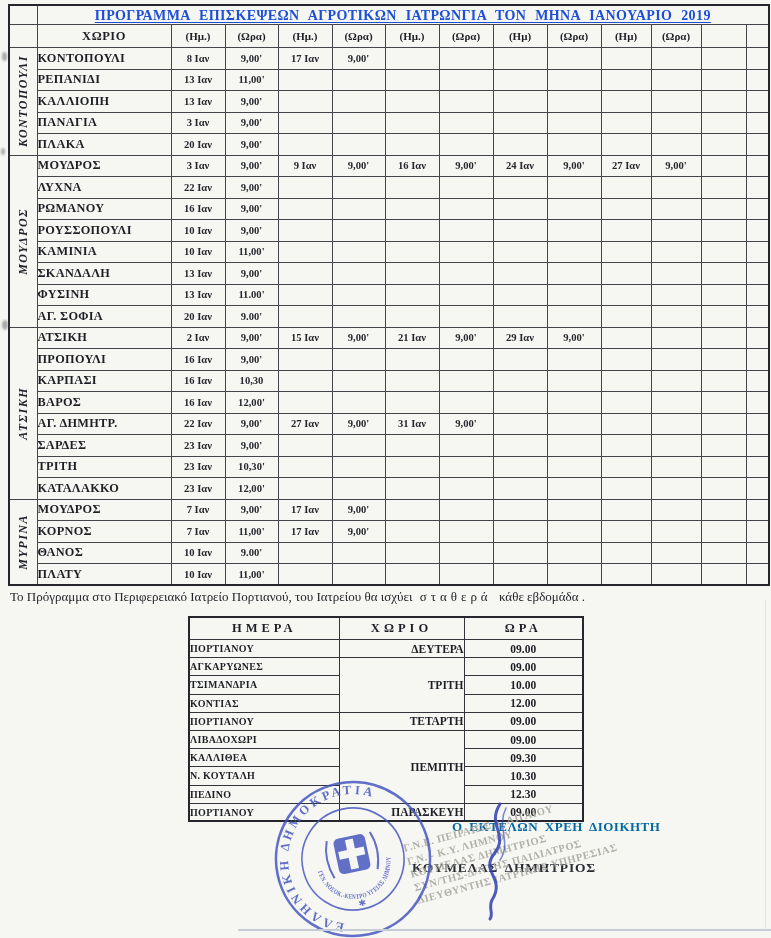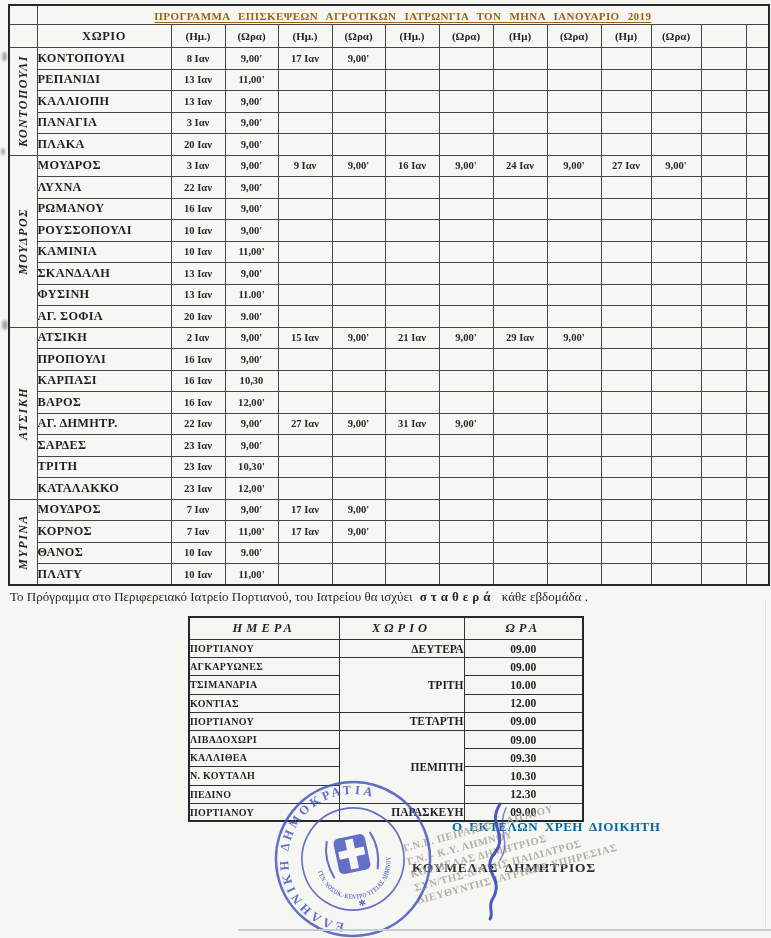--- a/index.html
+++ b/index.html
@@ -8,41 +8,41 @@
     background:#f6f6f3; color:#1e2026;
     font-family:"Liberation Serif","DejaVu Serif",serif;
   }
   
   table{border-collapse:collapse; table-layout:fixed;}
   .main-table{position:absolute; left:8px; top:4px; width:760px; border:2px solid #26272c;}
   .main-table td{border:1px solid #45464c; padding:0; overflow:hidden; white-space:nowrap;}
   .main-table .title-row{height:17px;}
   .title-cell{text-align:center;}
   .title-cell span{
-    font-weight:bold; font-size:11px; letter-spacing:.4px; word-spacing:5px;
-    text-decoration:underline; text-underline-offset:2px; color:#a16207;
+    font-weight:bold; font-size:14px; letter-spacing:.4px; word-spacing:5px;
+    text-decoration:underline; text-underline-offset:2px; color:#1d4ed8;
   }
   .main-table .header-row{height:23px;}
   .main-table .header-row td{text-align:center; font-weight:bold; font-size:11px;}
   .main-table .header-row td.vh{font-size:12.5px; letter-spacing:.5px;}
   .main-table tr.data-row{height:21.5px;}
   .region-cell{text-align:center; vertical-align:middle;}
   .vert{
     writing-mode:vertical-rl; transform:rotate(180deg); margin:0 auto;
     font-style:italic; font-weight:bold; font-size:12px; letter-spacing:1.5px; color:#23252c;
   }
   .village-cell{font-weight:bold; font-size:12.3px; padding-left:9px; letter-spacing:.3px;}
   .visit-cell{text-align:center; font-weight:bold; font-size:10.6px; color:#26282e;}
   
   .note{position:absolute; left:10px; top:589px; font-size:13px; color:#23252b; white-space:nowrap;}
-  .note .spread{font-weight:bold; letter-spacing:4px; margin:12px 4px;}
+  .note .spread{font-weight:normal; letter-spacing:4px; margin:12px 4px;}
   
   .weekly-table{position:absolute; left:188px; top:616px; width:394px; border:2px solid #26272c;}
   .weekly-table th,.weekly-table td{border:1px solid #33343a; padding:0; white-space:nowrap;}
-  .weekly-table th{height:21px; font-size:12.5px; font-weight:bold; letter-spacing:4px; text-align:center;font-style:italic;}
+  .weekly-table th{height:21px; font-size:12.5px; font-weight:bold; letter-spacing:4px; text-align:center;}
   .weekly-table tr.wrow{height:18.2px;}
   .w-village{font-weight:bold; font-size:10px; padding-left:8px; letter-spacing:.3px;}
   .w-day{font-weight:bold; font-size:11.5px; text-align:right; vertical-align:middle;}
   .w-time{font-weight:bold; font-size:11.5px; text-align:center;}
   
   .footer-role{position:absolute; left:452px; top:819px; font-weight:bold; font-size:13px; letter-spacing:.5px; word-spacing:3px; color:#0369a1;}
   .footer-name{position:absolute; left:412px; top:860px; font-weight:bold; font-size:13.5px; letter-spacing:.8px; word-spacing:3px; color:#2a2c33;}
   .ghost-stamp{
     position:absolute; left:402px; top:842px; transform:rotate(-15deg); transform-origin:left top;
     color:#a9a9a2; font-weight:bold; font-size:10.5px; line-height:13.5px; letter-spacing:.6px; white-space:nowrap; opacity:.9;

